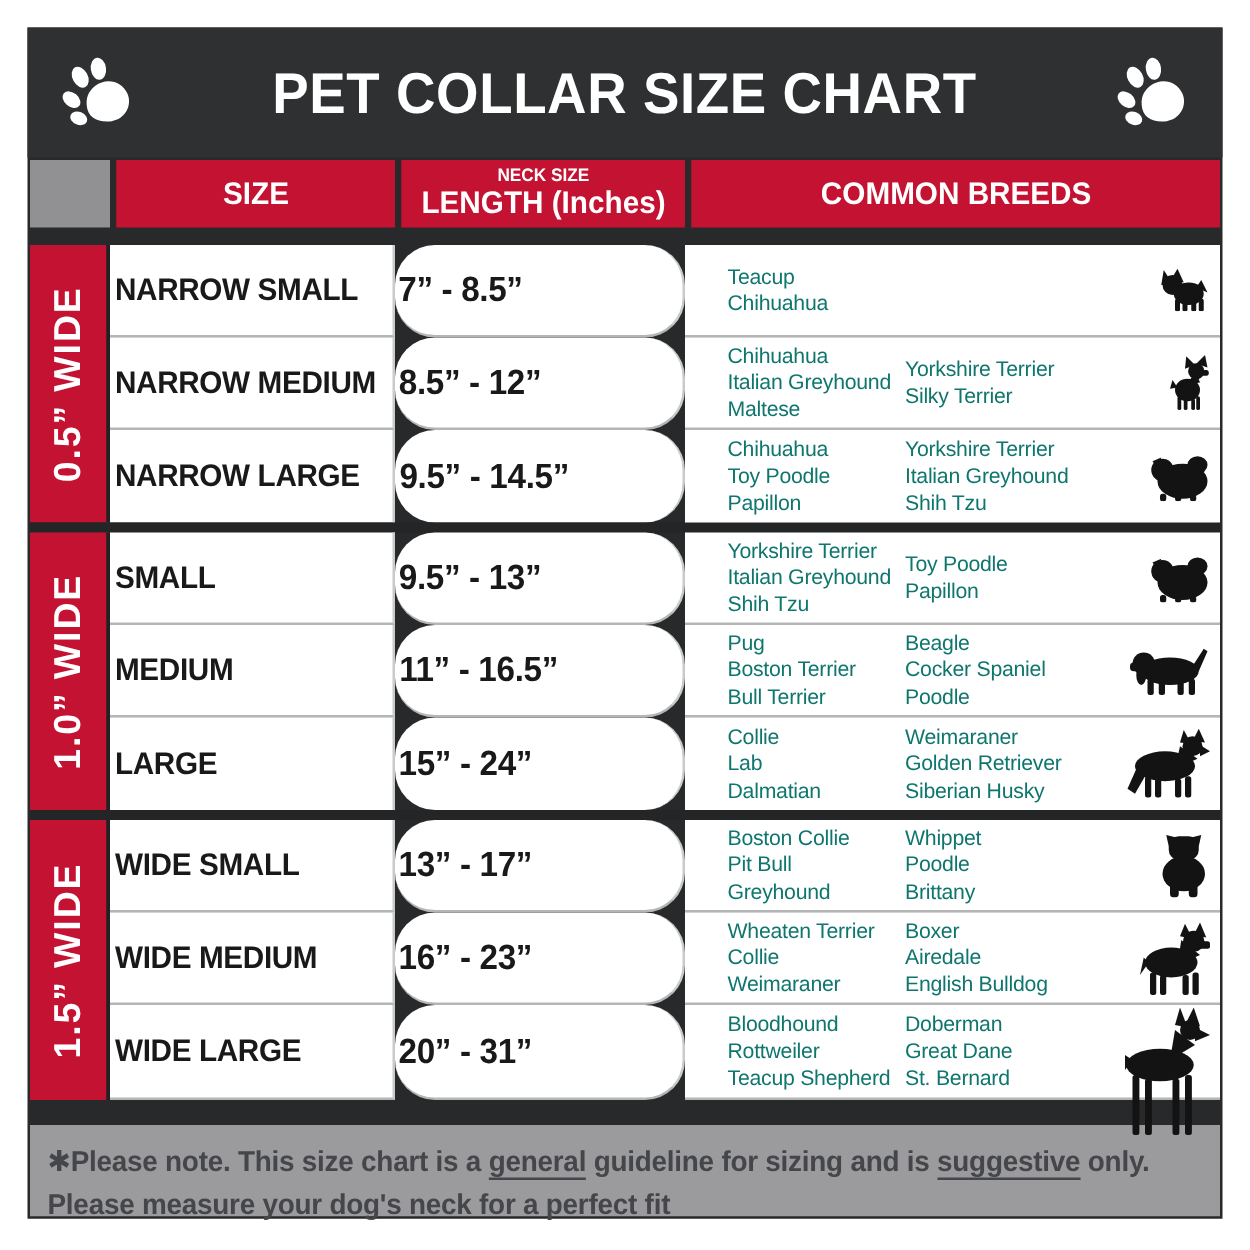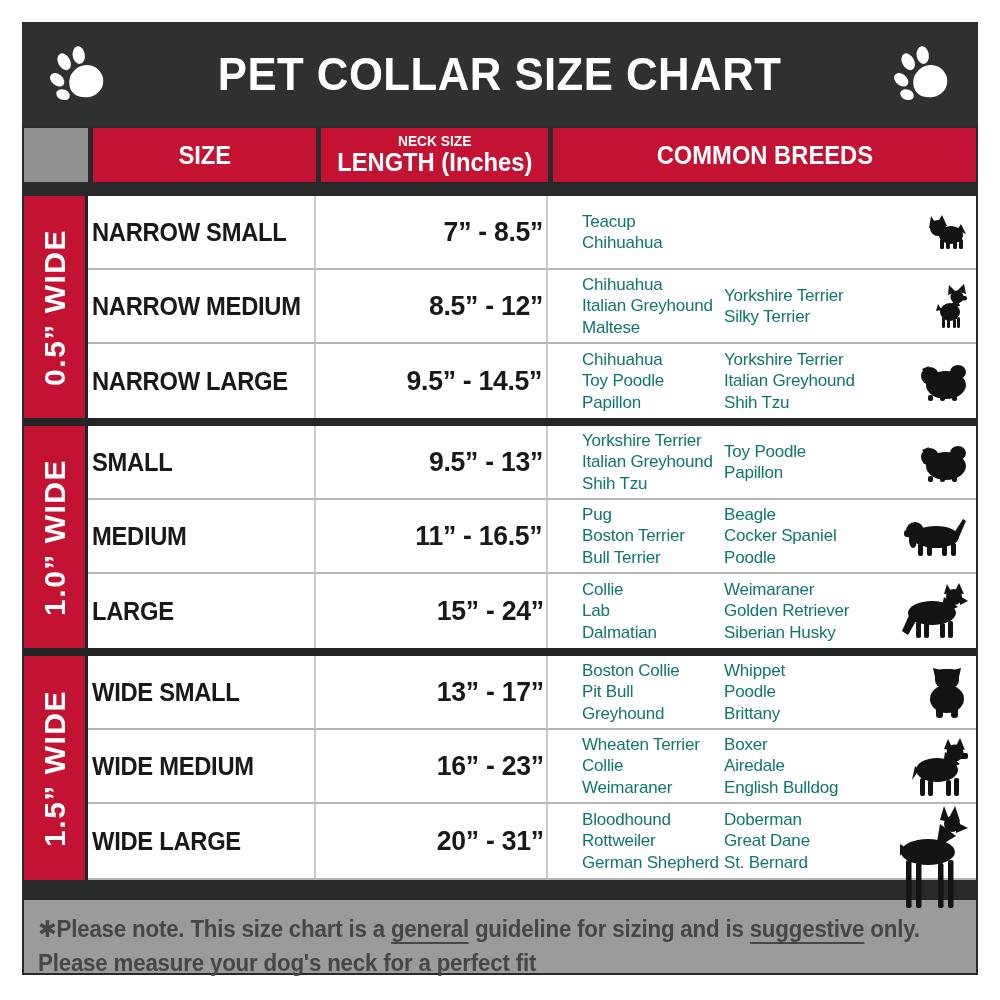--- a/index.html
+++ b/index.html
@@ -28,21 +28,21 @@
     grid-template-columns:64px 228px 232px 1fr;
     grid-template-rows:74px 74px 74px 8px 74px 74px 74px 8px 74px 74px 76px;
     background:#28292b;}
   .red-label{grid-row:span 3;grid-column:1;background:#c41232;border-right:3px solid #202224;
     display:flex;align-items:center;justify-content:center;}
   .vtext{writing-mode:vertical-rl;transform:rotate(180deg);color:#fff;font-weight:700;font-size:30px;
     letter-spacing:1.5px;white-space:nowrap;}
   .divider{grid-column:1 / -1;background:#232527;}
   .cell{background:#fff;box-sizing:border-box;}
   .c-size{border-right:2px solid #c9cbcb;border-bottom:2px solid #b4b6b6;display:flex;align-items:center;padding-left:4px;}
-  .c-len{border-right:2px solid #c9cbcb;border-bottom:2px solid #b4b6b6;display:flex;align-items:center;justify-content:flex-end;}
+  .c-len{border-right:2px solid #c9cbcb;border-bottom:2px solid #b4b6b6;display:flex;align-items:center;justify-content:flex-start;border-radius:32px;}
   .c-breeds{border-bottom:2px solid #b4b6b6;position:relative;display:flex;align-items:center;padding-left:34px;overflow:visible;}
   .nb{border-bottom:none !important;}
   .size-text{font-weight:700;font-size:25px;color:#191919;letter-spacing:-.3px;transform:scaleX(.95);transform-origin:left center;white-space:nowrap;}
   .len-text{font-weight:700;font-size:28px;color:#191919;letter-spacing:-.3px;transform:scaleX(.95);white-space:nowrap;}
   .ba,.bb{white-space:pre-line;font-size:17px;line-height:21.5px;color:#0f766e;letter-spacing:-.2px;}
   .ba{width:142px;flex:0 0 auto;}
   .bb{flex:1;}
   .dog{position:absolute;right:8px;top:50%;transform:translateY(-50%);z-index:2;}
   .dog svg{display:block;}
   .dog-doberman{top:2px;transform:none;}
@@ -351,21 +351,21 @@
 
       <div class="cell c-size">
           <span class="size-text">WIDE LARGE</span>
         </div>
       <div class="cell c-len">
           <span class="len-text">20” - 31”</span>
         </div>
       <div class="cell c-breeds">
         <div class="ba">Bloodhound
 Rottweiler
-German Shepherd</div>
+Teacup Shepherd</div>
         <div class="bb">Doberman
 Great Dane
 St. Bernard</div>
         <span class="dog dog-doberman">
             <svg viewBox="0 0 76 104" width="76" height="104">
               <g fill="#131313">
                 <ellipse cx="36" cy="46" rx="27" ry="13"></ellipse>
                 <circle cx="60" cy="18" r="8"></circle>
                 <polygon points="52,0 58,16 48,14"></polygon>
                 <polygon points="63,0 68,15 57,12"></polygon>

